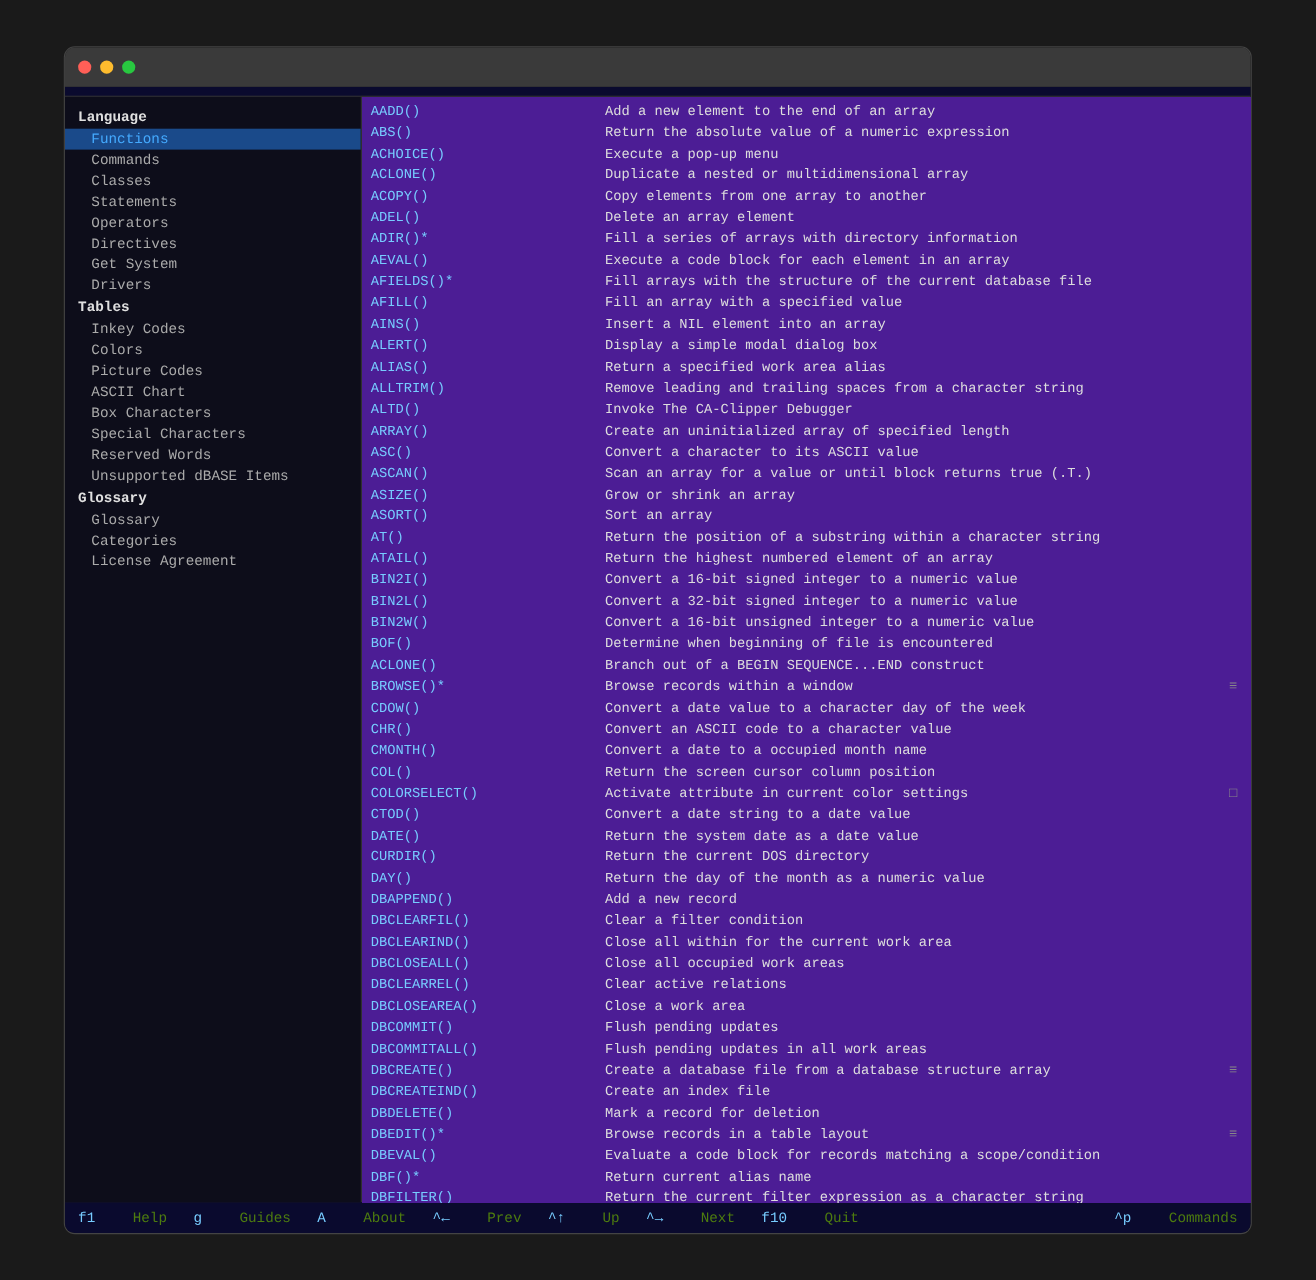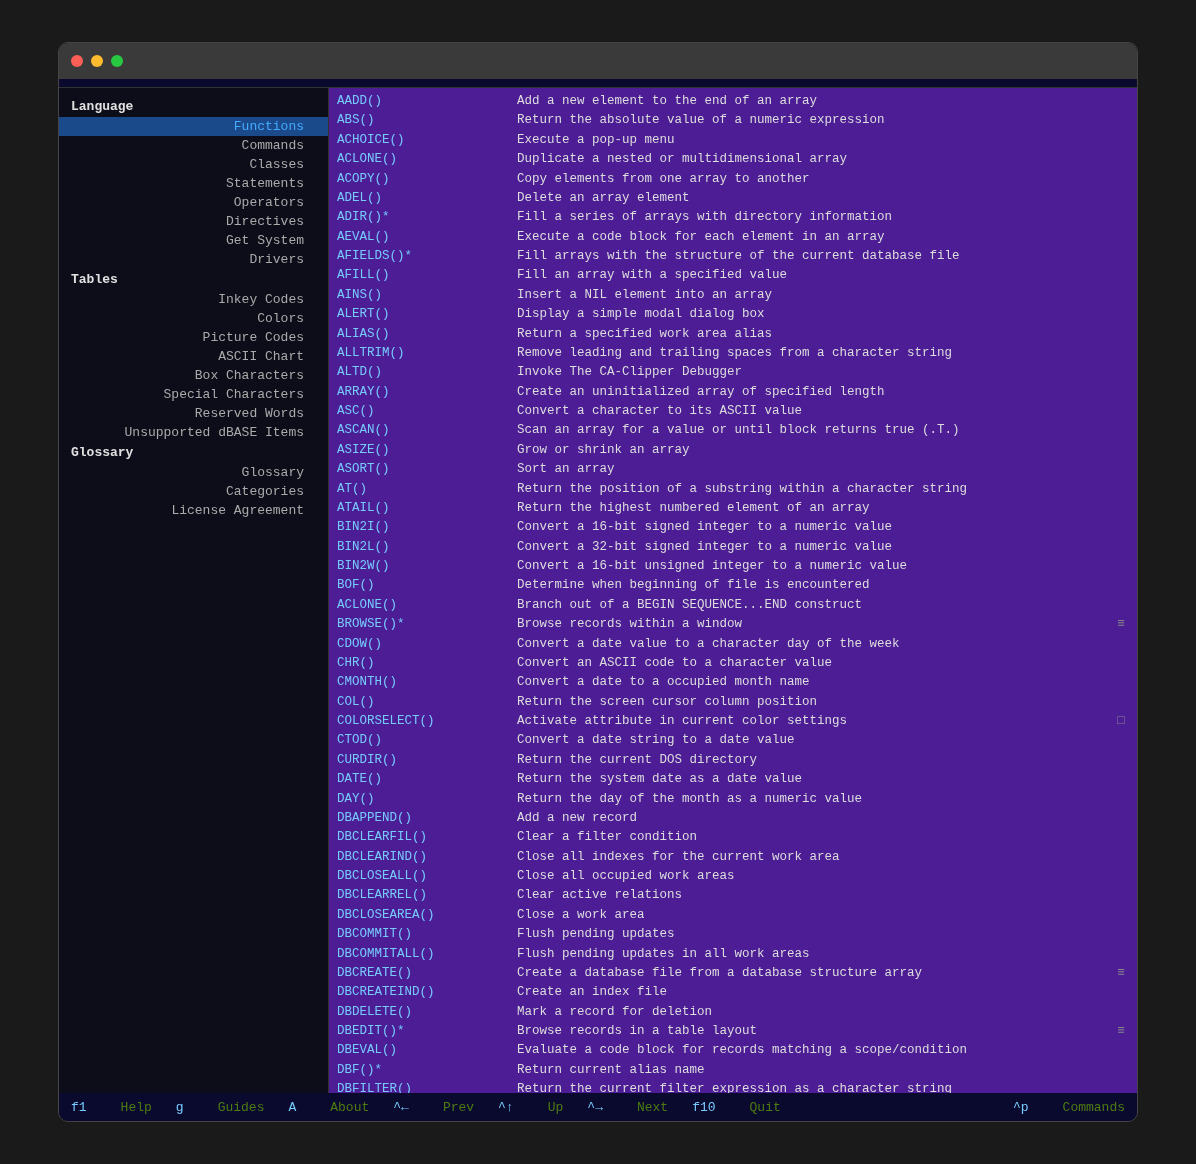--- a/index.html
+++ b/index.html
@@ -73,21 +73,20 @@
       color: #e0e0e0;
       font-size: 13px;
       padding: 3px 12px;
       font-weight: bold;
     }
     .sidebar-item {
       font-size: 13px;
       padding: 2px 24px;
       cursor: pointer;
       color: #aaa;
-      text-align: right;
     }
     .sidebar-item.active {
       background: #1a4a8a;
       color: #4af;
     }
     .main-content {
       flex: 1;
       background: #4c1d95;
       overflow-y: auto;
       padding: 4px 8px;
@@ -99,20 +98,21 @@
       color: #ccc;
     }
     .fn-name {
       color: #7cf;
       min-width: 180px;
       flex-shrink: 0;
     }
     .fn-desc {
       color: #ddd;
       flex: 1;
+      margin-left: 33px;
     }
     .fn-icon {
       color: #888;
       width: 16px;
       text-align: center;
       flex-shrink: 0;
     }
     .statusbar {
       background: #0a0a2e;
       height: 28px;
@@ -314,42 +314,42 @@
         <div class="function-row">
           <span class="fn-name">COLORSELECT()</span>
           <span class="fn-desc">Activate attribute in current color settings</span>
           <span class="fn-icon">□</span>
         </div>
         <div class="function-row">
           <span class="fn-name">CTOD()</span>
           <span class="fn-desc">Convert a date string to a date value</span>
         </div>
         <div class="function-row">
+          <span class="fn-name">DATE()</span>
+          <span class="fn-desc">Return the system date as a date value</span>
+        </div>
+        <div class="function-row">
           <span class="fn-name">CURDIR()</span>
           <span class="fn-desc">Return the current DOS directory</span>
         </div>
         <div class="function-row">
-          <span class="fn-name">DATE()</span>
-          <span class="fn-desc">Return the system date as a date value</span>
-        </div>
-        <div class="function-row">
           <span class="fn-name">DAY()</span>
           <span class="fn-desc">Return the day of the month as a numeric value</span>
         </div>
         <div class="function-row">
           <span class="fn-name">DBAPPEND()</span>
           <span class="fn-desc">Add a new record</span>
         </div>
         <div class="function-row">
           <span class="fn-name">DBCLEARFIL()</span>
           <span class="fn-desc">Clear a filter condition</span>
         </div>
         <div class="function-row">
           <span class="fn-name">DBCLEARIND()</span>
-          <span class="fn-desc">Close all indexes for the current work area</span>
+          <span class="fn-desc">Close all within for the current work area</span>
         </div>
         <div class="function-row">
           <span class="fn-name">DBCLOSEALL()</span>
           <span class="fn-desc">Close all occupied work areas</span>
         </div>
         <div class="function-row">
           <span class="fn-name">DBCLEARREL()</span>
           <span class="fn-desc">Clear active relations</span>
         </div>
         <div class="function-row">

